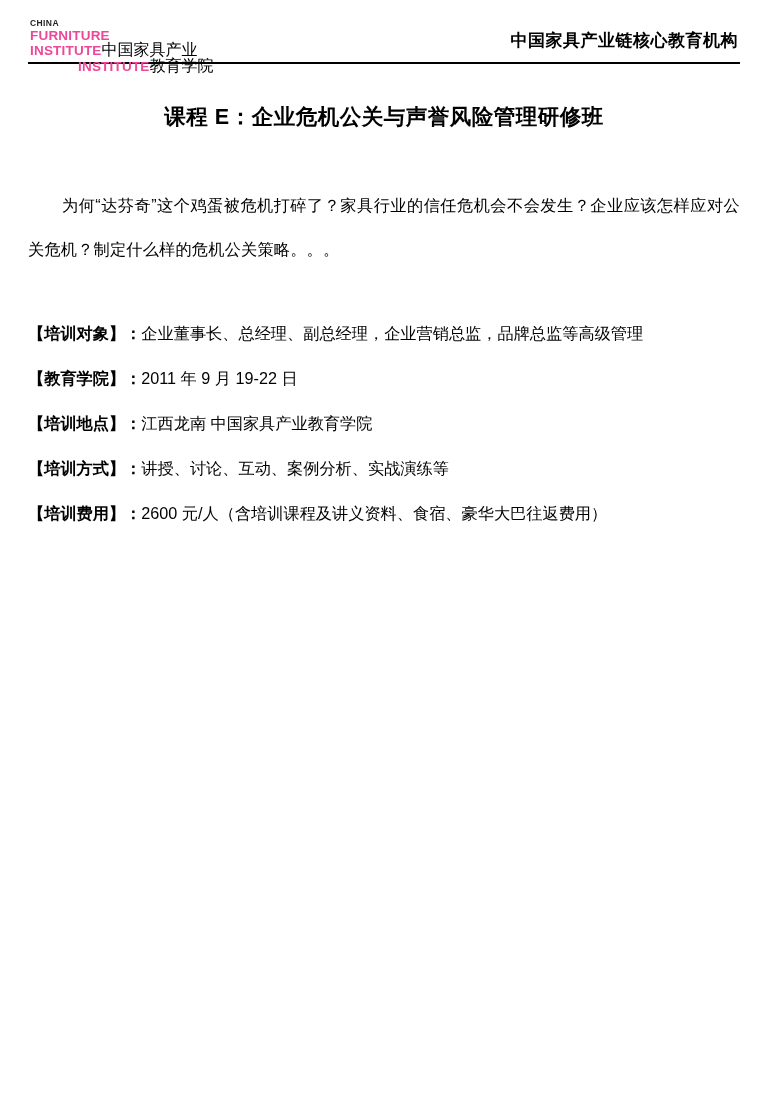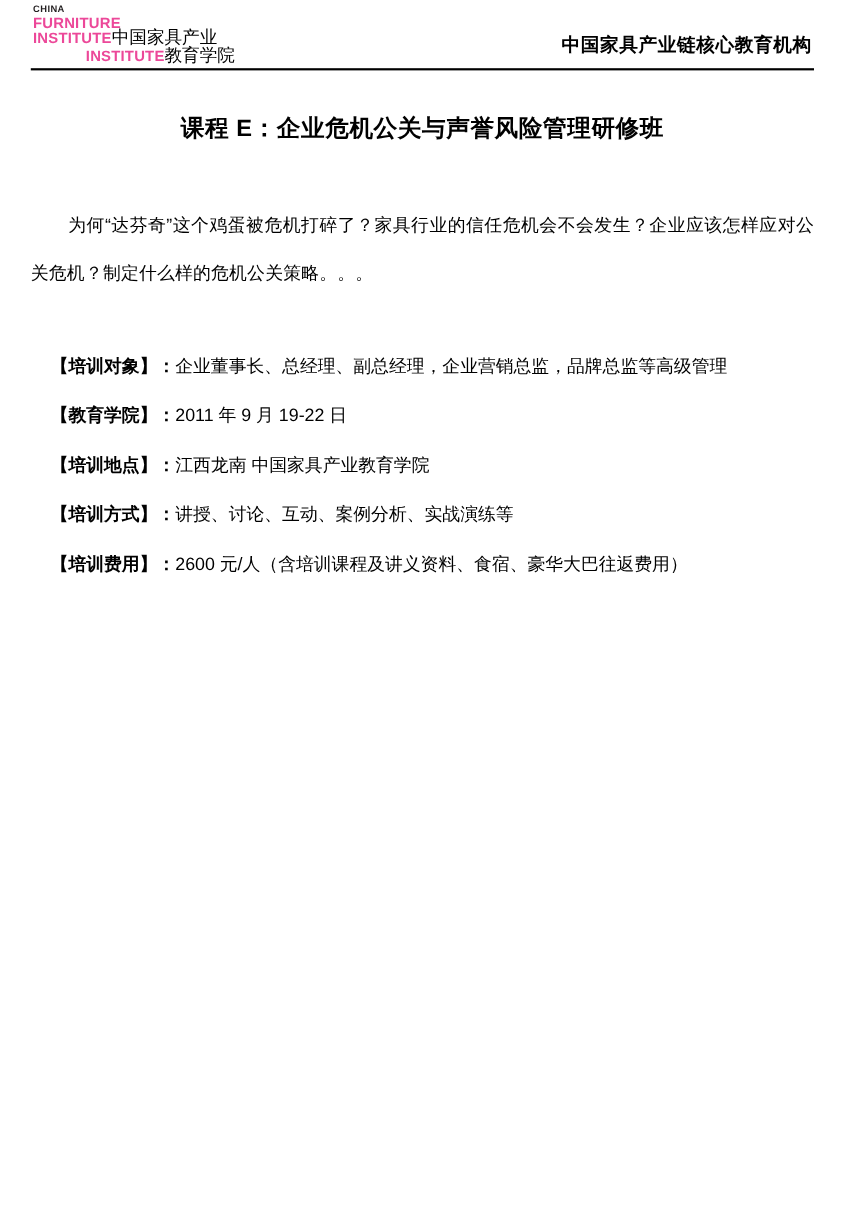--- a/index.html
+++ b/index.html
@@ -24,21 +24,21 @@
   }
 
   
   .header {
     position: relative;
     height: 62px;
   }
   .logo-block {
     position: absolute;
     left: 2px;
-    top: 4px;
+    top: 19px;
     width: 180px;
     line-height: 1.0;
   }
   .logo-line1 {
     font-size: 8.5px;
     letter-spacing: 0.4px;
     font-weight: bold;
     color: #231f20;
   }
   .logo-big {
@@ -92,21 +92,20 @@
     font-weight: bold;
     font-style: italic;
     font-size: 17.5px;
   }
 
   
   .info {
     margin-top: 40px;
     font-size: 16.2px;
     line-height: 45px;
-    margin-left: 18px;
   }
   .info-row {
     white-space: nowrap;
   }
   .info-label {
     font-weight: bold;
   }
 </style>
 </head>
 <body>

